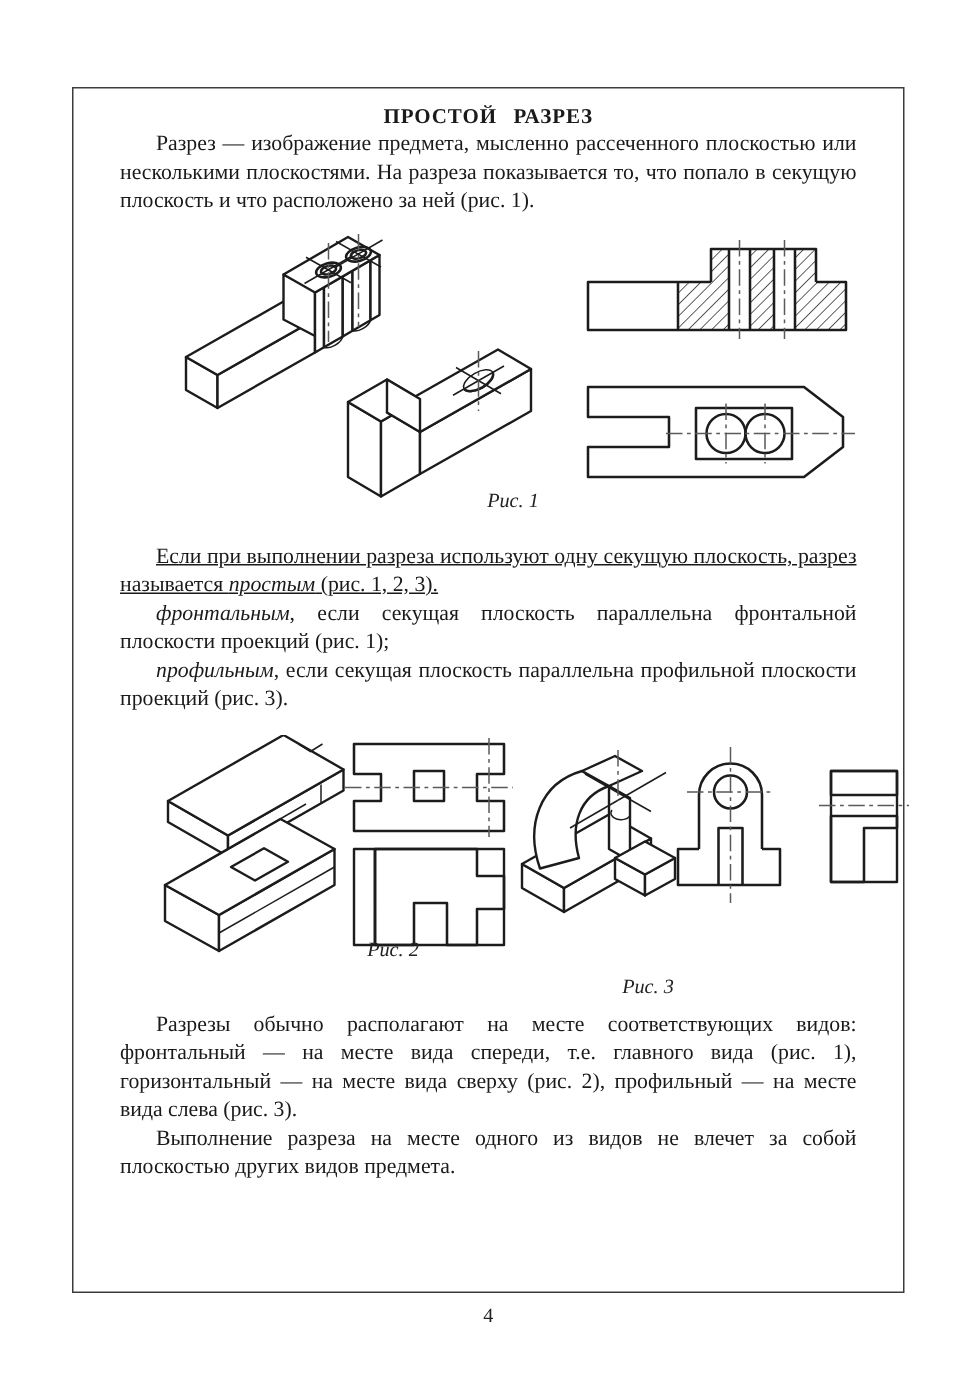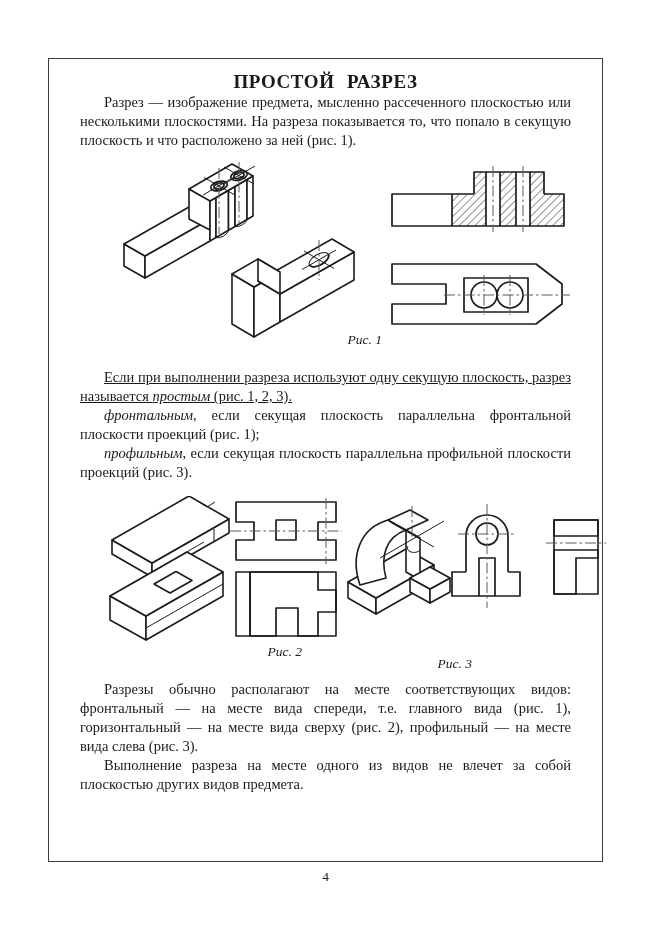--- a/index.html
+++ b/index.html
@@ -6,34 +6,34 @@
   body{
     width:650px;height:929px;background:#ffffff;position:relative;
     font-family:"Liberation Serif", serif;color:#1a1a1a;overflow:hidden;
   }
   .frame{
     position:absolute;left:48px;top:58px;width:555px;height:804px;
     border:1.5px solid #3c3c3c;box-sizing:border-box;background:#fff;
   }
   .content{padding:0 31px 0 31px;}
   .title{
-    font-size:19px;font-weight:bold;text-align:center;
+    font-size:14px;font-weight:bold;text-align:center;
     margin:12px 0 0 0;letter-spacing:.6px;word-spacing:7px;
   }
   .para{
     font-size:14.5px;line-height:19px;text-align:justify;
     margin:0;text-indent:24px;
   }
   .mt9{margin-top:0;} .mt14{margin-top:14px;text-decoration:underline;} .mt12{margin-top:12px;}
   .figrow{position:relative;}
   .row1{height:192px;margin-top:12px;}
   .row2{height:174px;margin-top:12px;}
   .fig-abs{position:absolute;}
   .cap{
-    position:absolute;width:80px;text-align:right;
+    position:absolute;width:80px;text-align:center;
     font-style:italic;font-size:13.5px;color:#222;
   }
   .pageno{
     position:absolute;left:48px;top:869px;width:555px;text-align:center;
     font-size:13.5px;color:#222;
   }
   svg.draw{display:block;}
   .ol{fill:#fff;stroke:#1c1c1c;stroke-width:1.6;stroke-linejoin:round;}
   .oln{fill:none;stroke:#1c1c1c;stroke-width:1.7;stroke-linejoin:round;}
   .thin{fill:none;stroke:#1c1c1c;stroke-width:1;}
@@ -207,21 +207,21 @@
             <path d="M61,10 V114"></path>
             <path d="M32,40 H90"></path>
           </g>
 
         <path class="ol" d="M128,26 H172 V100 H128 Z"></path>
         <path class="oln" stroke-width="1.5" d="M128,26 H172 V42 H128 Z" fill="url(#h135)"></path>
         <path class="oln" stroke-width="1.5" d="M128,56 H172 V64 H150 V100 H128 Z" fill="url(#h135)"></path>
         <path class="cl" d="M120,49 H180"></path>
       </svg>
 
-      <span class="cap" style="left:142px;top:150px">Рис. 2</span>
+      <span class="cap" style="left:142px;top:137px">Рис. 2</span>
       <span class="cap" style="left:312px;top:162px">Рис. 3</span>
     </div>
 
     <p class="para mt12"><span>Разрезы обычно располагают на месте соответствующих видов: фронтальный — на месте вида спереди, т.е. главного вида (рис. 1), горизонтальный — на месте вида сверху (рис. 2), профильный — на месте вида слева (рис. 3).</span></p>
     <p class="para"><span>Выполнение разреза на месте одного из видов не влечет за собой плоскостью других видов предмета.</span></p>
 
   </div>
 </div>
 
 <div class="pageno">4</div>

